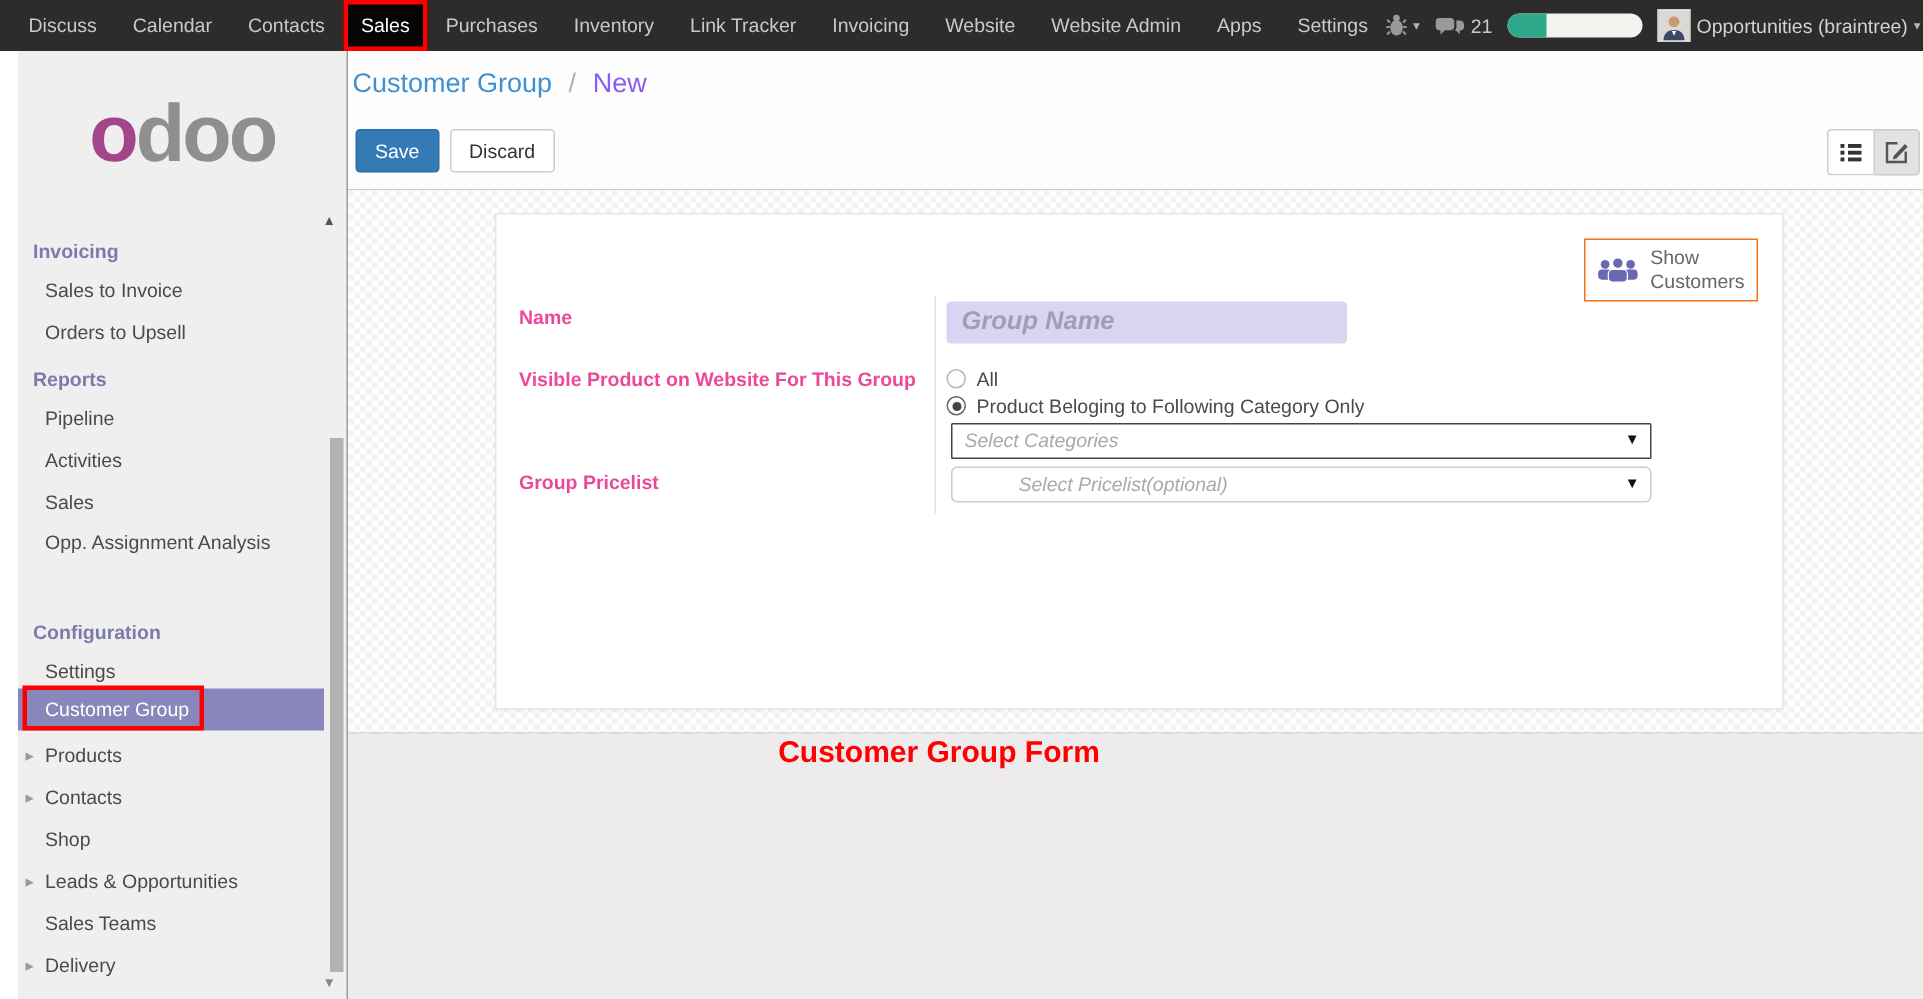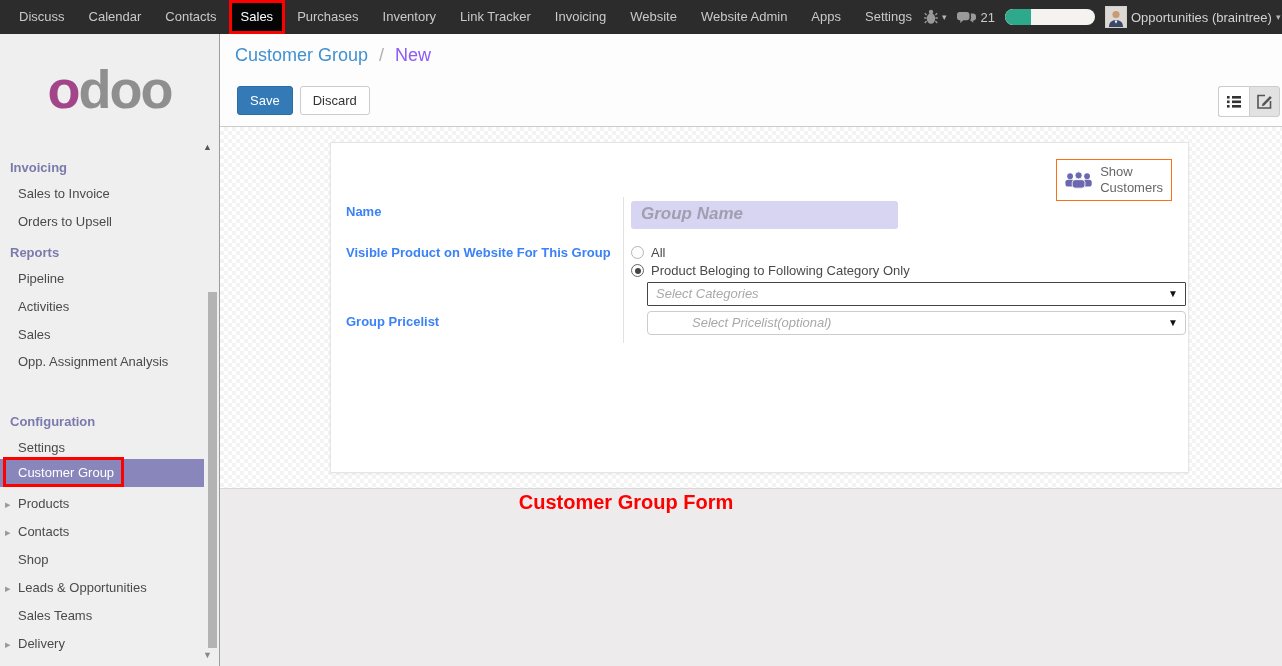--- a/index.html
+++ b/index.html
@@ -15,21 +15,21 @@
   .top-right{margin-left:auto;display:flex;align-items:center;gap:10px;padding-right:4px;}
   .iconbtn{display:flex;align-items:center;gap:4px;cursor:pointer;}
   .caret{font-size:9px;color:#b5b5b5;}
   .msg-count{color:#c9c9c9;font-size:13px;}
   .pill{width:90px;height:16px;background:#f4f3ef;border-radius:8px;overflow:hidden;position:relative;}
   .pill .fill{position:absolute;left:0;top:0;bottom:0;width:26px;background:#2fa98c;border-radius:8px 0 0 8px;}
   .avatar{width:20px;height:20px;border:1px solid #cfcfcf;background:#fff;display:block;}
   .username{color:#d2d2d2;white-space:nowrap;}
 
   
-  .sidebar{position:absolute;left:0;top:34px;width:220px;height:632px;background:#f0eff0;
+  .sidebar{position:absolute;left:12px;top:34px;width:220px;height:632px;background:#f0eff0;
     border-right:1px solid #9c9c9c;box-sizing:border-box;z-index:20;}
   .logo{position:absolute;top:28px;left:0;width:219px;text-align:center;
     font-size:54px;font-weight:bold;letter-spacing:-2px;color:#8f8f8f;line-height:1;}
   .logo .o1{color:#a24689;}
   .scroll-up{position:absolute;top:108px;left:203px;font-size:9px;color:#555;}
   .scroll-down{position:absolute;top:616px;left:203px;font-size:9px;color:#888;}
   .sb-thumb{position:absolute;left:208px;top:258px;width:9px;height:356px;background:#b3b3b3;}
   .sb-row{position:absolute;left:0;width:204px;height:20px;line-height:20px;font-size:13px;color:#4a4a4a;cursor:pointer;}
   .sb-row.header{padding-left:10px;font-weight:bold;color:#7b7aac;cursor:default;box-sizing:border-box;}
   .sb-row.item{padding-left:18px;box-sizing:border-box;}
@@ -61,29 +61,29 @@
   .bottom-area{position:absolute;left:0;top:454px;width:100%;height:178px;background:#edebeb;border-top:1px solid #d9d9d9;box-sizing:border-box;}
   .caption{position:absolute;left:0;top:2px;width:812px;text-align:center;color:#ff0000;font-weight:bold;font-size:20px;}
 
   
   .form-card{position:absolute;left:110px;top:15px;width:859px;height:331px;background:#fff;
     border:1px solid #e5e5e5;box-shadow:0 1px 3px rgba(0,0,0,0.06);box-sizing:border-box;}
   .show-customers{position:absolute;right:16px;top:16px;width:116px;height:42px;background:#fff;
     border:1px solid #f97316;display:flex;align-items:center;gap:8px;padding:0 8px;cursor:pointer;box-sizing:border-box;font-family:inherit;}
   .show-customers .sc-label{font-size:13px;color:#666;text-align:left;line-height:1.25;width:70px;}
   .col-sep{position:absolute;left:292px;top:54px;width:1px;height:146px;background:#e2e2e2;}
-  .f-label{position:absolute;left:15px;font-size:13px;font-weight:bold;color:#3b82f6;}
+  .f-label{position:absolute;left:15px;font-size:13px;font-weight:bold;color:#ec4899;}
   .name-input{position:absolute;left:300px;top:58px;width:267px;height:28px;background:#d8d5f2;
     border:none;border-radius:3px;padding:0 10px;box-sizing:border-box;font-family:inherit;font-size:12px;}
   .name-input::placeholder{color:#a09eb1;font-style:italic;font-weight:bold;font-size:17px;opacity:1;}
   .radio-row{position:absolute;left:300px;display:flex;align-items:center;gap:7px;font-size:13px;color:#4a4a4a;cursor:pointer;}
   .radio{width:13px;height:13px;border-radius:50%;border:1px solid #b5b5b5;background:#fdfdfd;box-sizing:border-box;position:relative;}
   .radio.checked{border-color:#666;}
   .radio.checked::after{content:"";position:absolute;left:2.5px;top:2.5px;width:6px;height:6px;border-radius:50%;background:#444;}
-  .selectbox{position:absolute;left:316px;width:539px;height:24px;background:#fff;box-sizing:border-box;
+  .selectbox{position:absolute;left:303px;width:467px;height:24px;background:#fff;box-sizing:border-box;
     font-size:13px;font-style:italic;color:#a9a9a9;line-height:22px;padding:0 8px;cursor:pointer;}
   .sel-cat{top:139px;border:1px solid #444;border-radius:1px;}
   .sel-price{top:168px;border:1px solid #ccc;border-radius:4px;padding-left:44px;}
   .dd-arrow{position:absolute;right:7px;top:0;color:#111;font-style:normal;font-size:10px;line-height:22px;}
 </style>
 </head>
 <body>
 
 <div class="screen">
 

